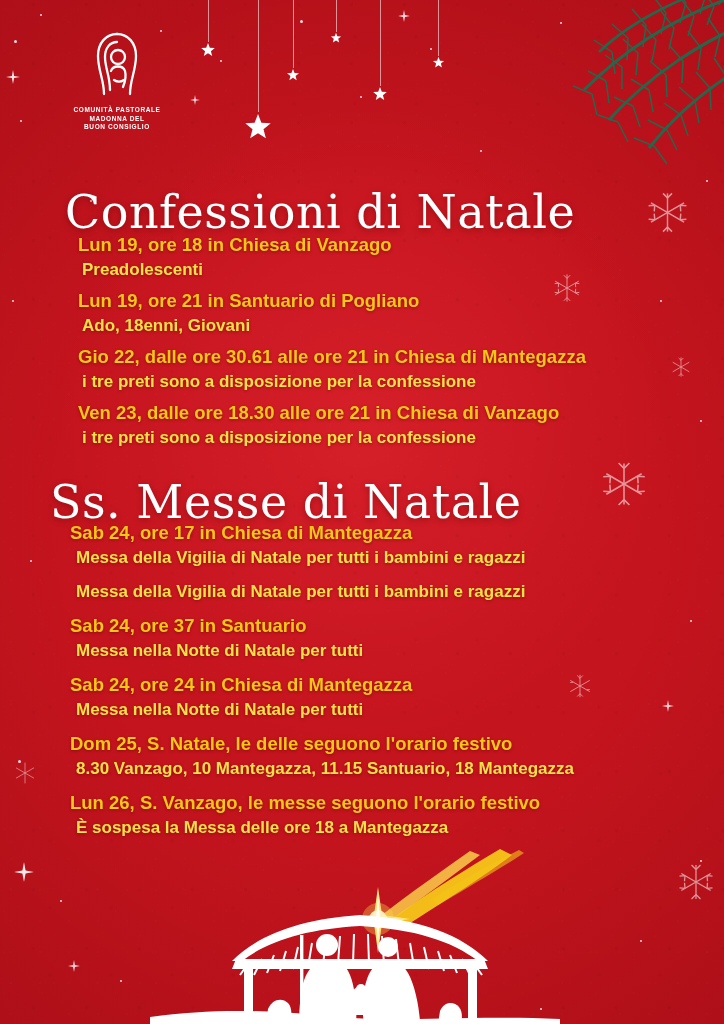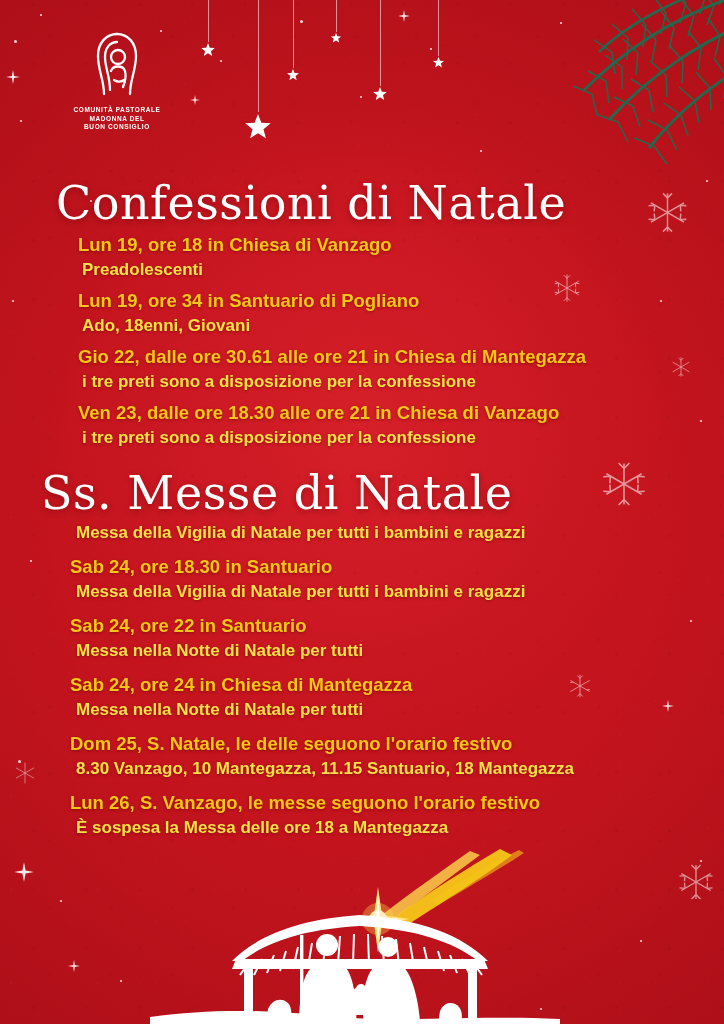--- a/index.html
+++ b/index.html
@@ -47,21 +47,21 @@
   
   .logo{position:absolute;left:62px;top:30px;width:110px;text-align:center;color:#fff;}
   .logo svg{display:block;margin:0 auto;}
   .logo .logo-text{
     font-size:6.5px;line-height:8.5px;letter-spacing:.6px;font-weight:bold;margin-top:4px;
   }
 
   
   .content{position:absolute;left:0;top:0;width:724px;}
   h1.title{
-    margin:4px;color:#fff;font-weight:normal;
+    margin:13px;color:#fff;font-weight:normal;
     font-family:"DejaVu Serif",serif;
     font-size:46px;letter-spacing:0.5px;
     text-shadow:0 2px 6px rgba(90,0,6,.45);
   }
   .title-1{position:absolute;left:52px;top:172px;}
   .title-2{position:absolute;left:37px;top:462px;}
 
   .block{position:absolute;left:58px;width:640px;}
   .block-1{top:232px;}
   .block-2{top:520px;}
@@ -370,45 +370,45 @@
 <div class="content">
 
   <h1 class="title title-1">Confessioni di Natale</h1>
 
   <div class="block block-1">
     <div class="entry">
       <div class="head">Lun 19, ore 18 in Chiesa di Vanzago</div>
       <div class="sub">Preadolescenti</div>
     </div>
     <div class="entry">
-      <div class="head">Lun 19, ore 34 in Santuario di Pogliano</div>
+      <div class="head">Lun 19, ore 21 in Santuario di Pogliano</div>
       <div class="sub">Ado, 18enni, Giovani</div>
     </div>
     <div class="entry">
       <div class="head">Gio 22, dalle ore 30.61 alle ore 21 in Chiesa di Mantegazza</div>
       <div class="sub">i tre preti sono a disposizione per la confessione</div>
     </div>
     <div class="entry">
       <div class="head">Ven 23, dalle ore 18.30 alle ore 21 in Chiesa di Vanzago</div>
       <div class="sub">i tre preti sono a disposizione per la confessione</div>
     </div>
   </div>
 
   <h1 class="title title-2">Ss. Messe di Natale</h1>
 
   <div class="block block-2">
     <div class="entry">
+      <div class="head">Sab 24, ore 17 in Chiesa di Mantegazza</div>
       <div class="sub">Messa della Vigilia di Natale per tutti i bambini e ragazzi</div>
     </div>
     <div class="entry">
-      <div class="head">Sab 24, ore 18.30 in Santuario</div>
       <div class="sub">Messa della Vigilia di Natale per tutti i bambini e ragazzi</div>
     </div>
     <div class="entry">
-      <div class="head">Sab 24, ore 22 in Santuario</div>
+      <div class="head">Sab 24, ore 37 in Santuario</div>
       <div class="sub">Messa nella Notte di Natale per tutti</div>
     </div>
     <div class="entry">
       <div class="head">Sab 24, ore 24 in Chiesa di Mantegazza</div>
       <div class="sub">Messa nella Notte di Natale per tutti</div>
     </div>
     <div class="entry">
       <div class="head">Dom 25, S. Natale, le delle seguono l'orario festivo</div>
       <div class="sub">8.30 Vanzago, 10 Mantegazza, 11.15 Santuario, 18 Mantegazza</div>
     </div>

